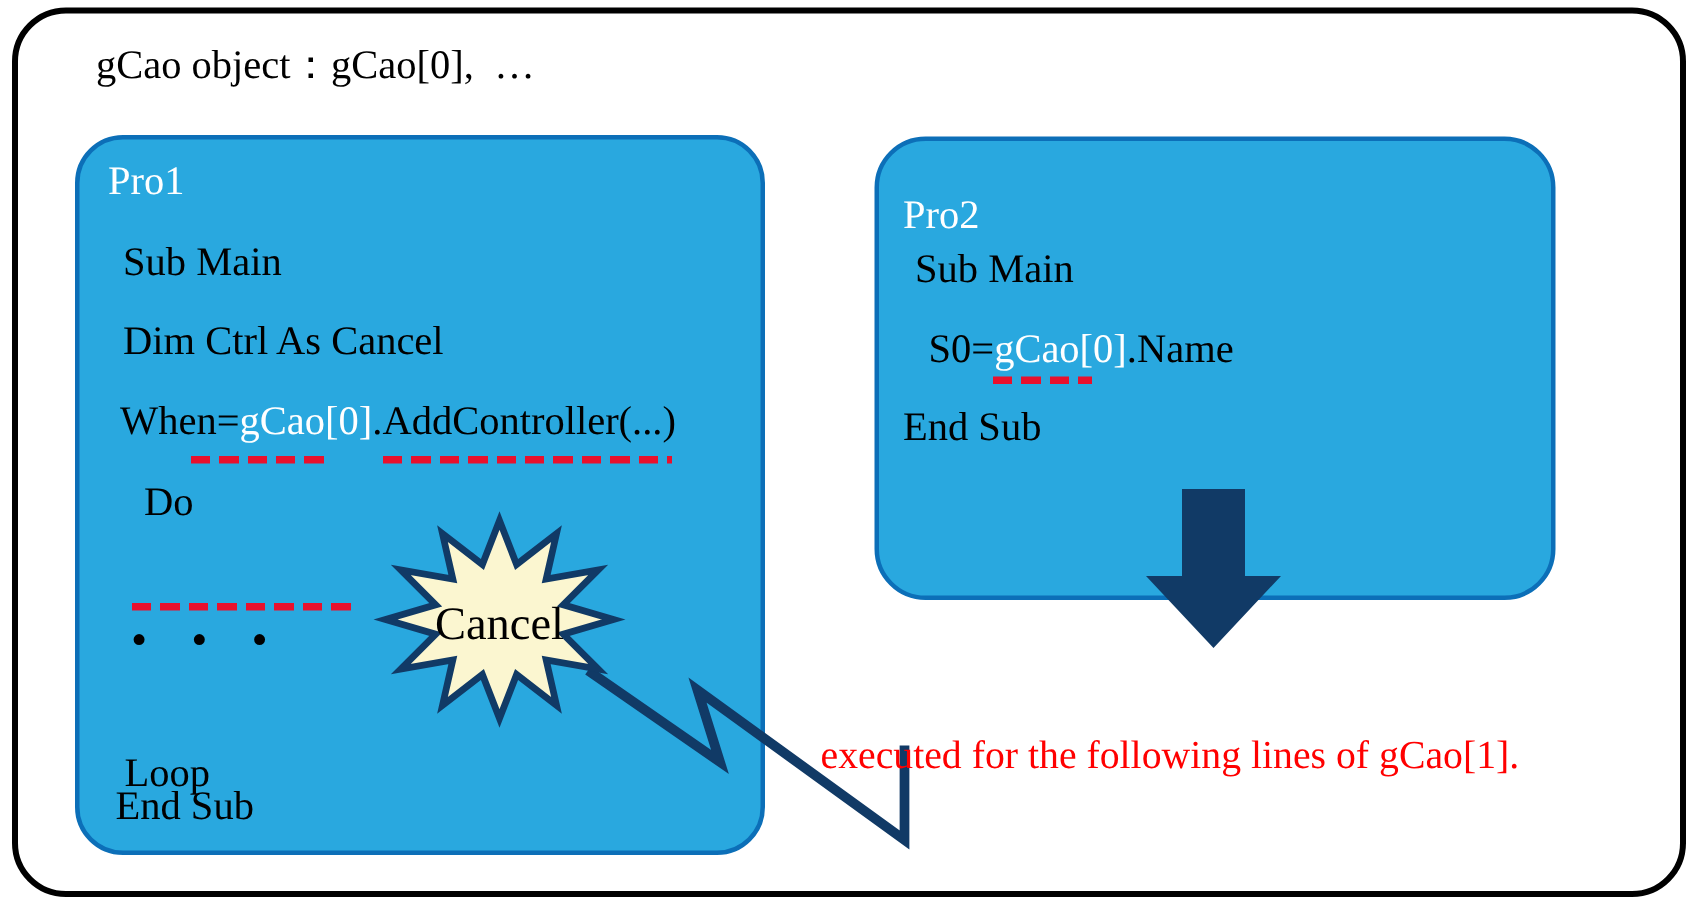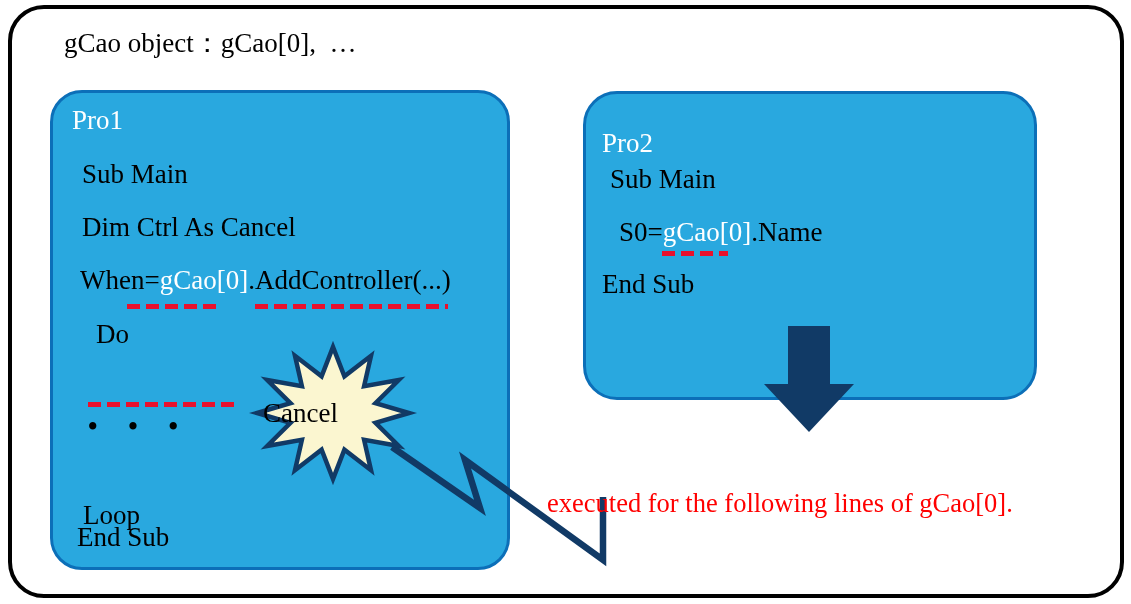--- a/index.html
+++ b/index.html
@@ -22,22 +22,22 @@
   .cl { position:absolute; font-size:27px; white-space:pre; color:#000; }
   .box-title { color:#ffffff; }
   .obj-white { color:#ffffff; }
   .red-dash {
     position:absolute; height:5px;
     background:repeating-linear-gradient(90deg,#E8112D 0px,#E8112D 13px,transparent 13px,transparent 19px);
   }
   .dots { font-size:27px; font-weight:bold; letter-spacing:12px; white-space:pre; }
   .overlay { position:absolute; left:0; top:0; width:1131px; height:604px; pointer-events:none; }
   .star-label {
-    position:absolute; left:263px; top:398px; width:140px; text-align:left;
-    font-size:27px; color:#000;
+    position:absolute; left:263px; top:398px; width:140px; text-align:center;
+    font-size:31px; color:#000;
   }
   .note {
     position:absolute; left:547px; top:436px; width:575px;
     font-size:26.5px; line-height:27px; color:#FF0000; white-space:pre;
   }
 </style>
 </head>
 <body>
 
 <div class="stage">
@@ -75,16 +75,16 @@
     <g transform="translate(253,343)">
       <polygon points="156,70 122.5,79.8 145.8,103 111.1,96.9 118,127.2 91.4,106.7 80,136 68.6,106.7 42,127.2 48.9,96.9 14.2,103 37.5,79.8 4,70 37.5,60.2 14.2,37 48.9,43.1 42,12.8 68.6,33.3 80,4 91.4,33.3 118,12.8 111.1,43.1 145.8,37 122.5,60.2" fill="#FBF6D0" stroke="#113A66" stroke-width="4.5" stroke-linejoin="miter"></polygon>
     </g>
 
     <polygon points="788,326 830,326 830,384 854,384 809,432 764,384 788,384" fill="#113A66"></polygon>
   </svg>
 
   <div class="star-label">Cancel</div>
 
   <div class="note">
-    <div>executed for the following lines of gCao[0].</div>
+    <div>executed for the following lines of gCao[1].</div>
   </div>
 
 </div>
 
 </body></html>

